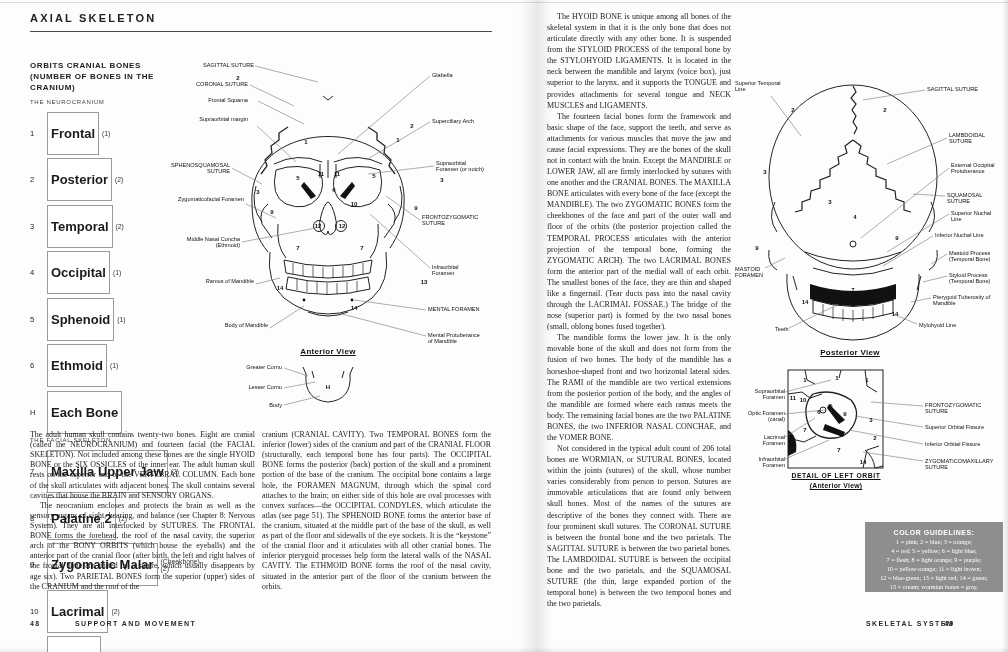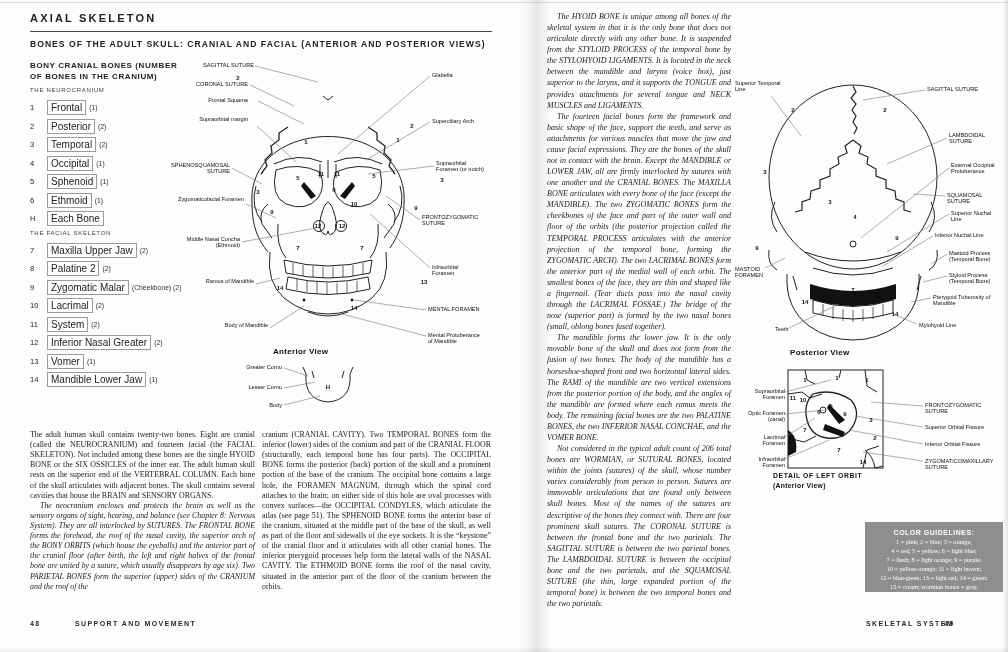--- a/index.html
+++ b/index.html
@@ -13,42 +13,42 @@
   .lp-title{position:absolute;left:30px;top:12px;font-size:11px;font-weight:700;letter-spacing:2.2px;color:#222;}
   .lp-rule{position:absolute;left:30px;top:31px;width:462px;border-top:1px solid #4a4a4a;}
   .lp-subtitle{position:absolute;left:30px;top:39px;width:470px;font-size:8.6px;font-weight:700;letter-spacing:1px;color:#222;}
 
   .list-block{position:absolute;left:30px;top:60px;width:152px;}
   .intro{font-family:"Liberation Serif",serif;font-size:7.8px;line-height:1.35;margin-bottom:9px;color:#222;}
   .list-head{font-size:8px;font-weight:700;letter-spacing:0.6px;line-height:1.4;margin-bottom:5px;color:#1d1d1d;}
   .list-sub{font-size:6px;letter-spacing:0.7px;color:#444;margin-bottom:7px;}
   .bone-row{display:flex;align-items:center;margin-bottom:3.5px;}
   .bone-num{width:17px;font-size:7.6px;flex:none;color:#222;}
-  .bone-box{border:1px solid #9a9a9a;padding:1px 3px;font-size:10px;white-space:nowrap;color:#1b1b1b;background:#fff;}
+  .bone-box{border:1px solid #9a9a9a;padding:13px 3px;font-size:13px;white-space:nowrap;color:#1b1b1b;background:#fff;font-weight:bold;}
   .bone-count{margin-left:3px;font-size:6.8px;color:#333;}
   .facial-head{margin-top:10px;}
 
   .figure{position:absolute;}
   #fig-anterior{left:158px;top:56px;width:340px;height:370px;}
   #fig-posterior{left:735px;top:52px;width:273px;height:318px;}
   #fig-orbit{left:745px;top:360px;width:263px;height:150px;}
   .figure svg{position:absolute;left:0;top:0;}
   .fig-label{position:absolute;font-size:5.6px;line-height:1.15;color:#111;}
   .fig-num{position:absolute;font-size:6px;font-weight:700;transform:translate(-50%,-50%);color:#111;}
-  .fig-caption{position:absolute;font-weight:700;font-size:8px;letter-spacing:0.3px;text-align:left;color:#111;}
+  .fig-caption{position:absolute;font-weight:700;font-size:8px;letter-spacing:0.3px;text-align:center;color:#111;text-decoration:underline;}
   #cap-anterior{left:115px;top:291px;width:110px;}
   #cap-posterior{left:55px;top:296px;width:120px;}
   #cap-orbit1{left:28px;top:112px;width:126px;font-size:6.8px;letter-spacing:0.6px;}
   #cap-orbit2{left:28px;top:122px;width:126px;font-size:6.8px;}
 
   .bodycol{position:absolute;font-family:"Liberation Serif",serif;font-size:7.9px;line-height:1.28;text-align:justify;color:#1b1b1b;}
   #lp-col1{left:30px;top:430px;width:225px;}
   #lp-col2{left:262px;top:430px;width:229px;}
   #rp-col{left:547px;top:11px;width:184px;font-size:8px;line-height:1.385;}
-  .para.indent{text-indent:10px;font-style:italic;}
+  .para.indent{text-indent:10px;}
 
   .color-box{position:absolute;left:865px;top:522px;width:138px;height:70px;background:#8e8e8e;color:#fff;text-align:center;padding-top:7px;box-sizing:border-box;}
   .cb-title{font-size:7px;font-weight:700;letter-spacing:0.5px;margin-bottom:2px;}
   .cb-line{font-family:"Liberation Serif",serif;font-size:6.2px;line-height:1.45;}
 
   .footer-item{position:absolute;top:620px;font-size:7px;font-weight:700;letter-spacing:1.4px;color:#2a2a2a;}
   #f-page-l{left:30px;}
   #f-sec-l{left:75px;}
   #f-sec-r{left:866px;}
   #f-page-r{left:944px;}
@@ -57,25 +57,24 @@
 <body>
 
 <div id="spread">
   <div class="top-edge"></div>
   <div class="gutter"></div>
   <div class="right-edge"></div>
   <div class="bottom-edge"></div>
 
   <div class="lp-title">AXIAL SKELETON</div>
   <div class="lp-rule"></div>
-  <div class="lp-subtitle">BONES OF THE ADULT SKULL: CRANIAL AND FACIAL (ANTERIOR AND POSTERIOR VIEWS)</div>
 
   <div class="list-block">
 
-    <div class="list-head">BONY CRANIAL BONES (NUMBER OF BONES IN THE CRANIUM)</div>
+    <div class="list-head">ORBITS CRANIAL BONES (NUMBER OF BONES IN THE CRANIUM)</div>
     <div class="list-sub">THE NEUROCRANIUM</div>
 
     <div class="bone-row">
       <span class="bone-num">1</span>
       <span class="bone-box">Frontal</span>
       <span class="bone-count">(1)</span>
     </div>
     <div class="bone-row">
       <span class="bone-num">2</span>
       <span class="bone-box">Posterior</span>

